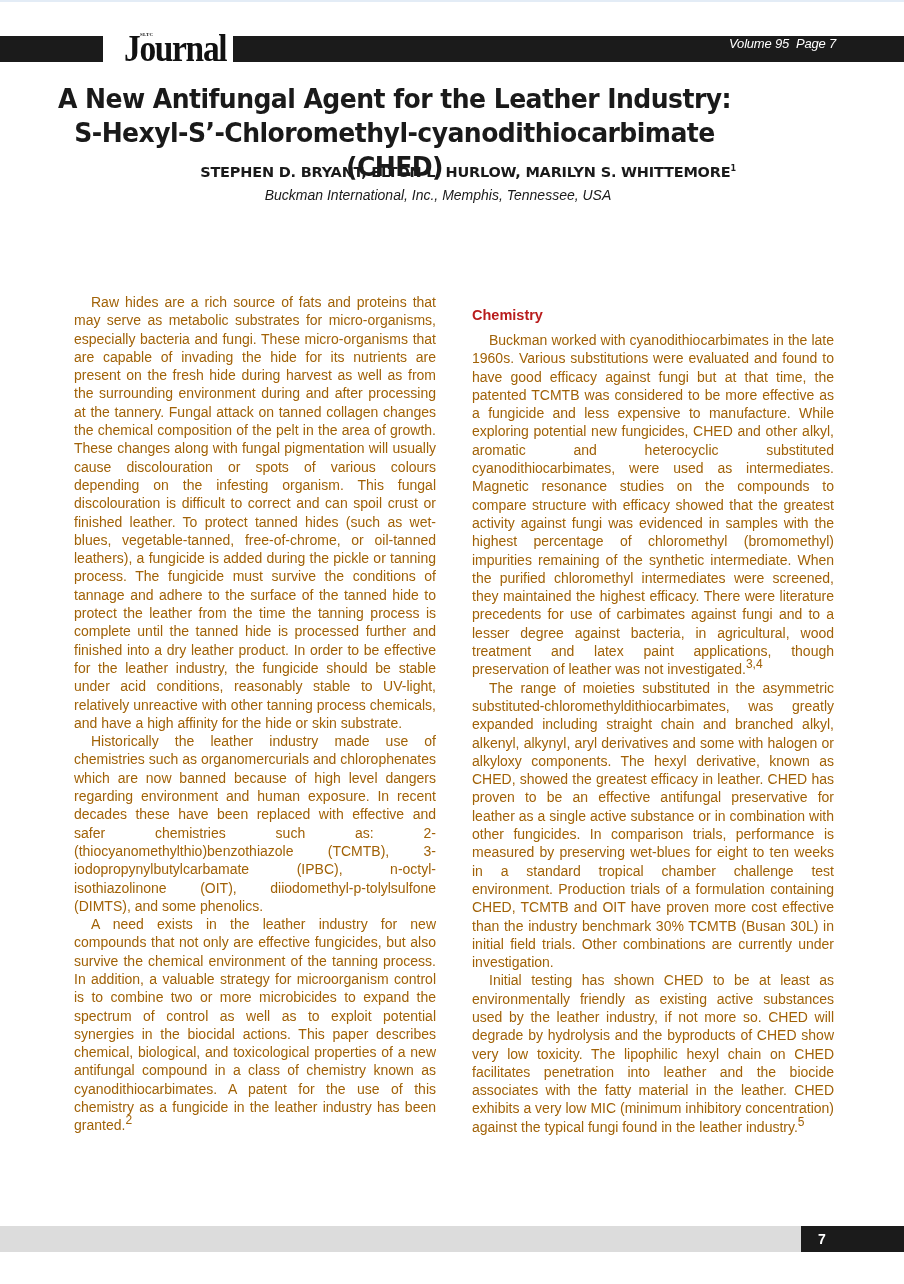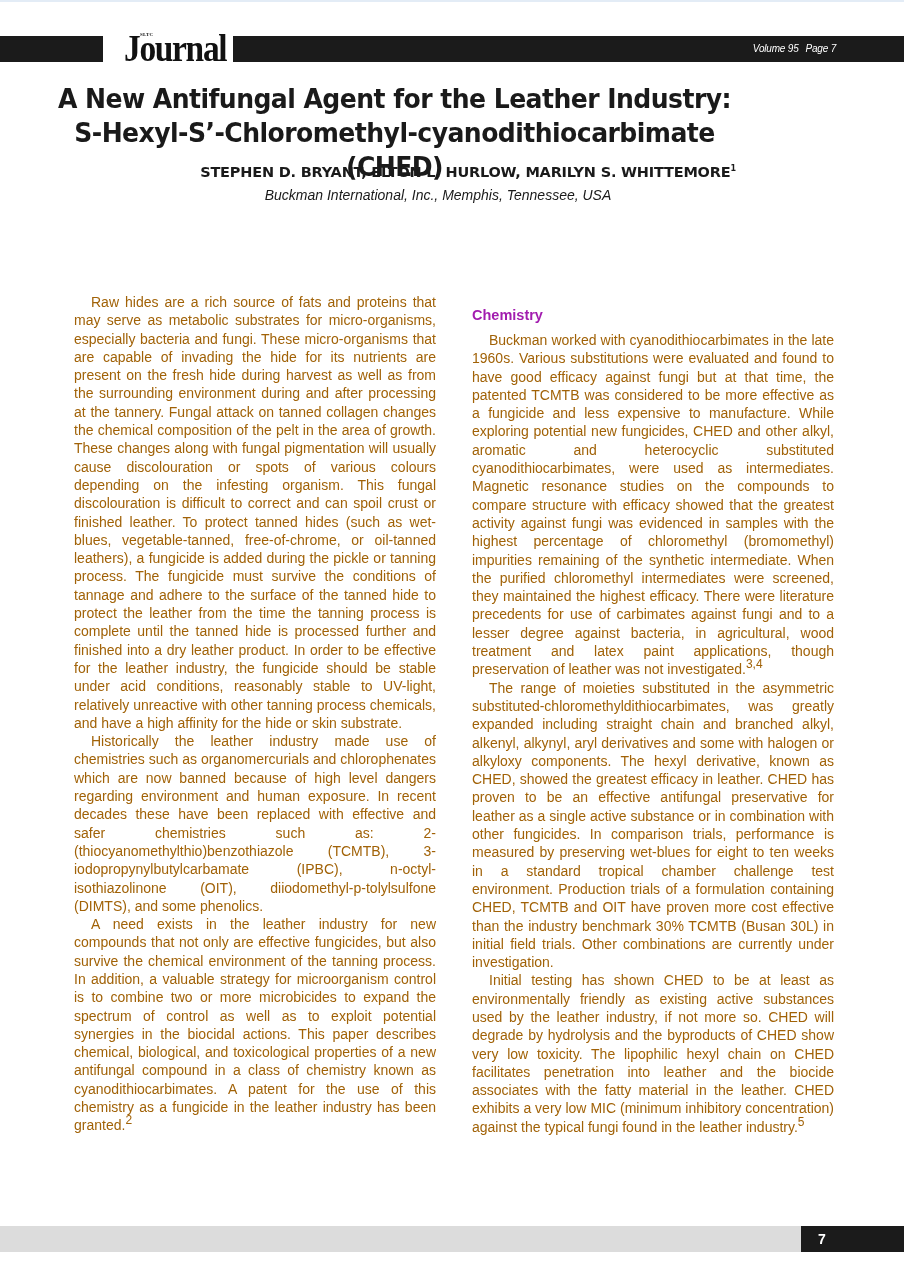--- a/index.html
+++ b/index.html
@@ -7,32 +7,32 @@
     width: 904px; height: 1284px; position: relative; overflow: hidden;
     background: #ffffff; color: #1a1a1a;
     font-family: "Liberation Sans", sans-serif;
   }
   .topline { position: absolute; left: 0; top: 0; width: 904px; height: 2px; background: #e3ecf6; }
   .bar-left { position: absolute; left: 0; top: 36px; width: 103px; height: 26px; background: #1b1b1b; }
   .bar-right { position: absolute; left: 233px; top: 36px; width: 671px; height: 26px; background: #1b1b1b; }
   .logo { position: absolute; left: 124px; top: 26px; height: 44px; width: 112px; }
   .logo .sltc { position: absolute; left: 16px; top: 6px; font-family: "Liberation Serif", serif; font-size: 5px; font-weight: bold; letter-spacing: 0.2px; color: #111; }
   .logo .word { position: absolute; left: 0; top: 0; font-family: "Liberation Serif", serif; font-size: 38px; font-weight: bold; letter-spacing: -1.5px; color: #111; line-height: 44px; transform: scaleX(0.88); transform-origin: left; }
-  .vol { position: absolute; right: 68px; top: 43px; font-size: 10px; font-style: italic; color: #ffffff; letter-spacing: -0.2px; }
+  .vol { position: absolute; right: 68px; top: 36px; font-size: 13px; font-style: italic; color: #ffffff; letter-spacing: -0.2px; }
   .vol span { margin-left: 7px; }
   .title { position: absolute; left: 0; top: 82px; width: 789px; text-align: center; font-family: "DejaVu Sans", sans-serif; font-weight: bold; font-size: 27px; line-height: 34px; color: #1a1a1a; letter-spacing: -0.6px; }
   .title div { transform: scaleX(0.93); }
   .authors { position: absolute; left: 0; top: 164px; width: 904px; text-align: center; font-family: "DejaVu Sans", sans-serif; font-weight: bold; font-size: 14.5px; color: #1a1a1a; letter-spacing: -0.2px; margin-left: 16px; }
   .authors sup { font-size: 8px; }
   .affil { position: absolute; left: 0; top: 187px; width: 876px; text-align: center; font-size: 14px; font-style: italic; color: #1a1a1a; }
   .col { position: absolute; top: 293px; width: 362px; }
   .col.left { left: 74px; }
   .col.right { left: 472px; }
   h2.sec { margin: 0 0 10px 0; font-size: 16.5px; font-weight: bold; color: #1a1a1a; letter-spacing: 0px; line-height: 22px; }
-  h3.sub { margin: 12px 0 6px 0; font-size: 14.5px; font-weight: bold; color: #a21caf; line-height: 20px; }
+  h3.sub { margin: 12px 0 6px 0; font-size: 14.5px; font-weight: bold; color: #b91c1c; line-height: 20px; }
   p.body { margin: 0; font-size: 14px; line-height: 18.3px; text-align: justify; text-indent: 17px; color: #a16207; }
   p.body sup { font-size: 12px; line-height: 0; }
   .footer-bar { position: absolute; left: 0; top: 1226px; width: 801px; height: 26px; background: #dcdcdc; }
   .footer-page { position: absolute; left: 801px; top: 1226px; width: 103px; height: 26px; background: #1b1b1b; color: #fff; font-weight: bold; font-size: 14px; line-height: 26px; }
   .footer-page span { position: absolute; left: 17px; }
 </style>
 </head>
 <body>
 
 <div class="topline"></div>

